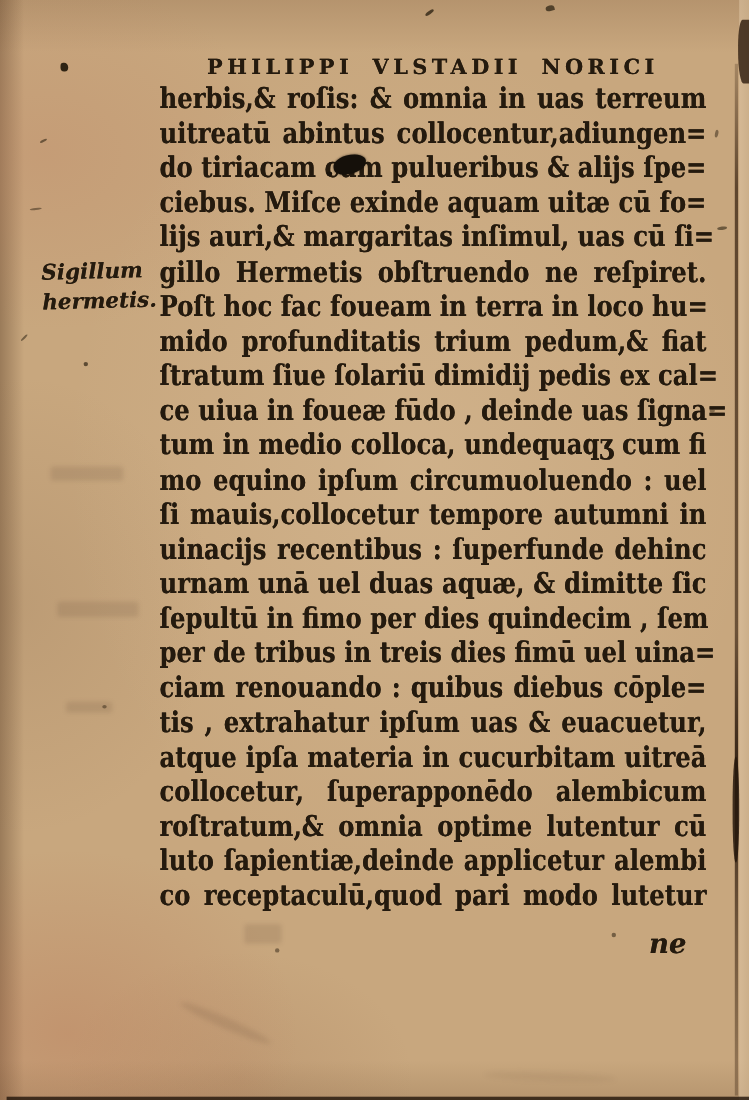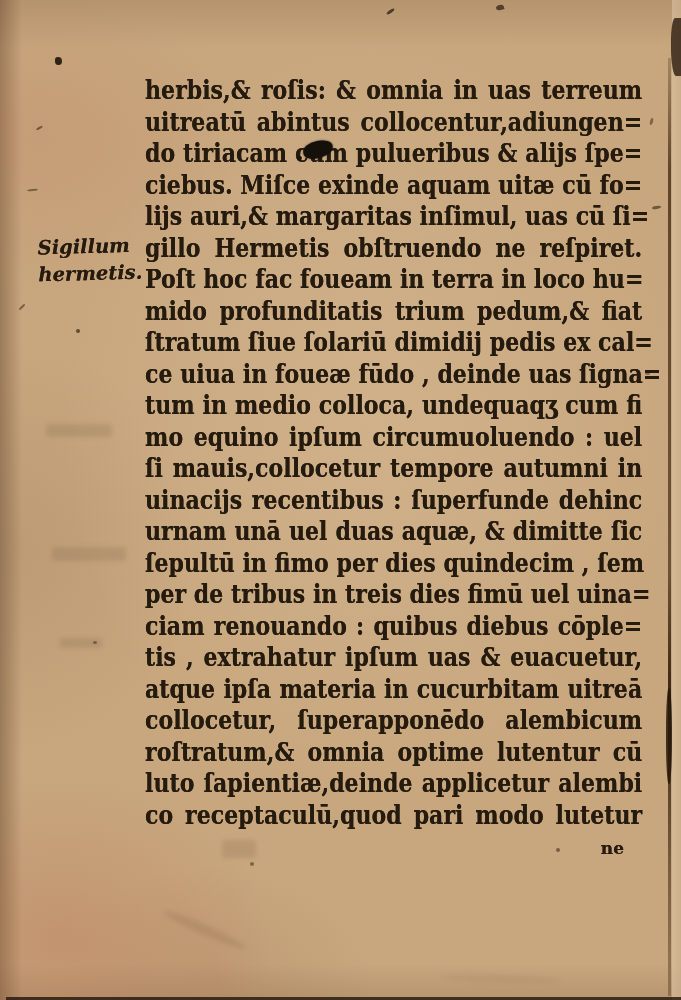--- a/index.html
+++ b/index.html
@@ -26,24 +26,25 @@
   }
   .textblock{position:absolute;left:145px;top:75px;width:497px;}
   .line{
     width:585px;height:31.5px;line-height:31.5px;
     transform:scaleX(0.85);transform-origin:0 50%;
     font-weight:700;font-size:26px;white-space:nowrap;
     text-align:justify;text-align-last:justify;
     text-shadow:0 0 0.6px rgba(36,26,14,0.85);
   }
   .catchword-line{
-    width:497px;height:30px;line-height:30px;margin-top:2px;
+    width:497px;height:30px;line-height:30px;margin-top:12px;
     text-align:right;padding-right:18px;box-sizing:border-box;
-    font-weight:700;font-size:17px;
+    font-weight:700;font-size:25px;
     text-shadow:0 0 0.6px rgba(36,26,14,0.85);
+    font-style:italic;
   }
   .margin-note{
     position:absolute;left:38px;top:233px;width:105px;
     font-style:italic;font-weight:700;font-size:19.5px;line-height:27px;
     transform:rotate(-1.5deg);
     text-shadow:0 0 0.5px rgba(36,26,14,0.8);
   }
   
   .right-edge-line{position:absolute;left:668px;top:58px;width:3px;height:938px;
     background:linear-gradient(180deg, rgba(58,36,18,0.25), rgba(58,36,18,0.75) 12%, rgba(58,36,18,0.65) 55%, rgba(40,24,12,0.9) 68%, rgba(58,36,18,0.6) 85%, rgba(58,36,18,0.35));}
@@ -66,20 +67,21 @@
 <body>
 
 <div class="page">
 
   <div class="right-edge-line"></div>
   <div class="right-edge-strip"></div>
   <div class="right-top-blob"></div>
   <div class="right-mid-blob"></div>
   <div class="bottom-edge"></div>
 
+  <div class="running-header">PHILIPPI VLSTADII NORICI</div>
 
   <div class="margin-note">
     <div>Sigillum</div>
     <div>hermetis.</div>
   </div>
 
   <div class="textblock">
     <div class="line">herbis,&amp; roſis: &amp; omnia in uas terreum</div>
     <div class="line">uitreatū abintus collocentur,adiungen=</div>
     <div class="line">do tiriacam cum pulueribus &amp; alijs ſpe=</div>

